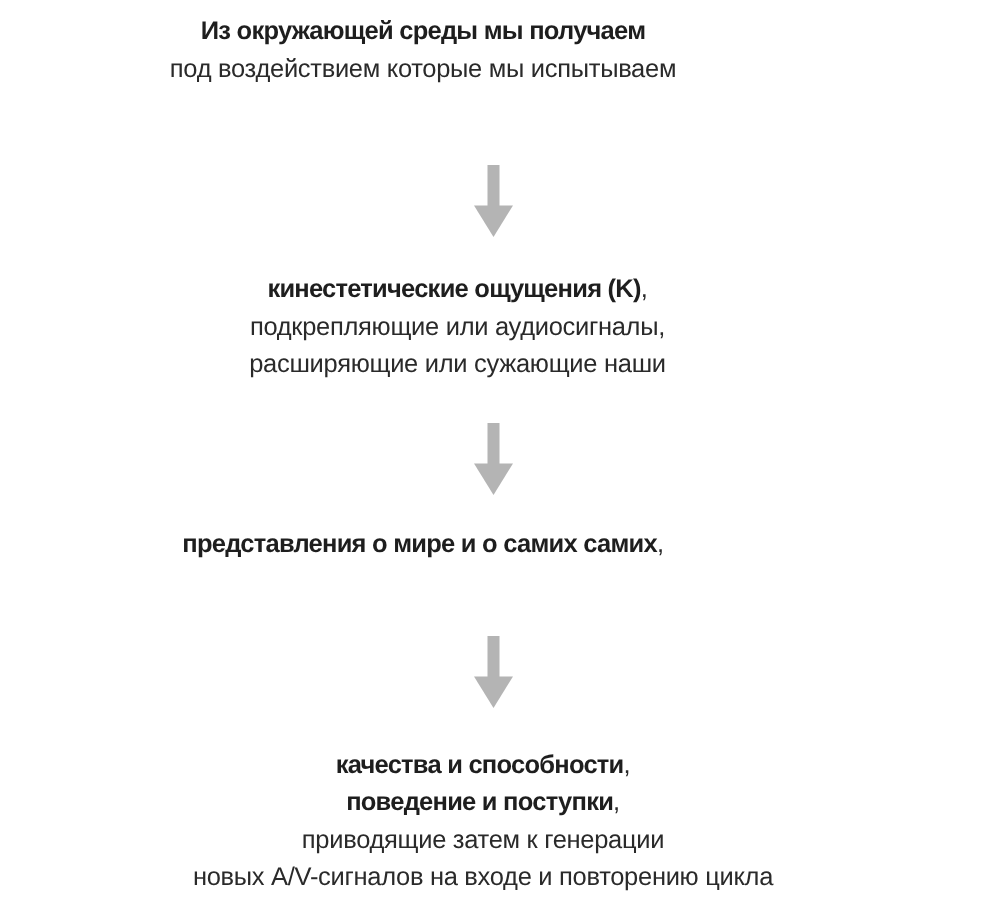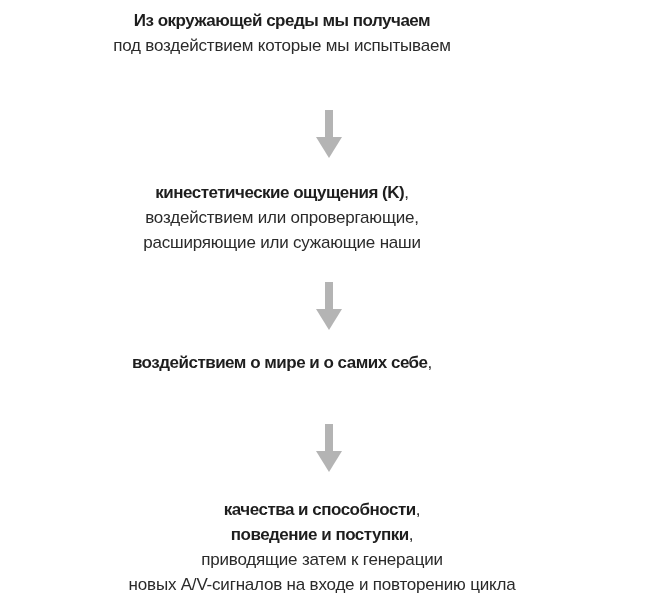--- a/index.html
+++ b/index.html
@@ -23,35 +23,35 @@
     <span class="line"><span class="b"></span><span class="n">под воздействием которые мы испытываем</span></span>
   </div>
 
   <div class="arrow" style="top:110px;">
     <svg width="26" height="48" viewBox="0 0 26 48">
         <rect x="9" y="0" width="8" height="28" fill="#b4b4b4"></rect>
         <polygon points="0,27 26,27 13,48" fill="#b4b4b4"></polygon>
       </svg>
   </div>
 
-  <div class="block" style="top:180px;">
+  <div class="block" style="top:180px;margin-left:23px;">
     <span class="line"><span class="b">кинестетические ощущения (K)</span><span class="n">,</span></span>
-    <span class="line"><span class="b"></span><span class="n">воздействием или опровергающие,</span></span>
+    <span class="line"><span class="b"></span><span class="n">подкрепляющие или аудиосигналы,</span></span>
     <span class="line"><span class="b"></span><span class="n">расширяющие или сужающие наши</span></span>
   </div>
 
   <div class="arrow" style="top:282px;">
     <svg width="26" height="48" viewBox="0 0 26 48">
         <rect x="9" y="0" width="8" height="28" fill="#b4b4b4"></rect>
         <polygon points="0,27 26,27 13,48" fill="#b4b4b4"></polygon>
       </svg>
   </div>
 
   <div class="block" style="top:350px;">
-    <span class="line"><span class="b">воздействием о мире и о самих себе</span><span class="n">,</span></span>
+    <span class="line"><span class="b">представления о мире и о самих самих</span><span class="n">,</span></span>
   </div>
 
   <div class="arrow" style="top:424px;">
     <svg width="26" height="48" viewBox="0 0 26 48">
         <rect x="9" y="0" width="8" height="28" fill="#b4b4b4"></rect>
         <polygon points="0,27 26,27 13,48" fill="#b4b4b4"></polygon>
       </svg>
   </div>
 
   <div class="block" style="top:497px;padding-left:40px;">

